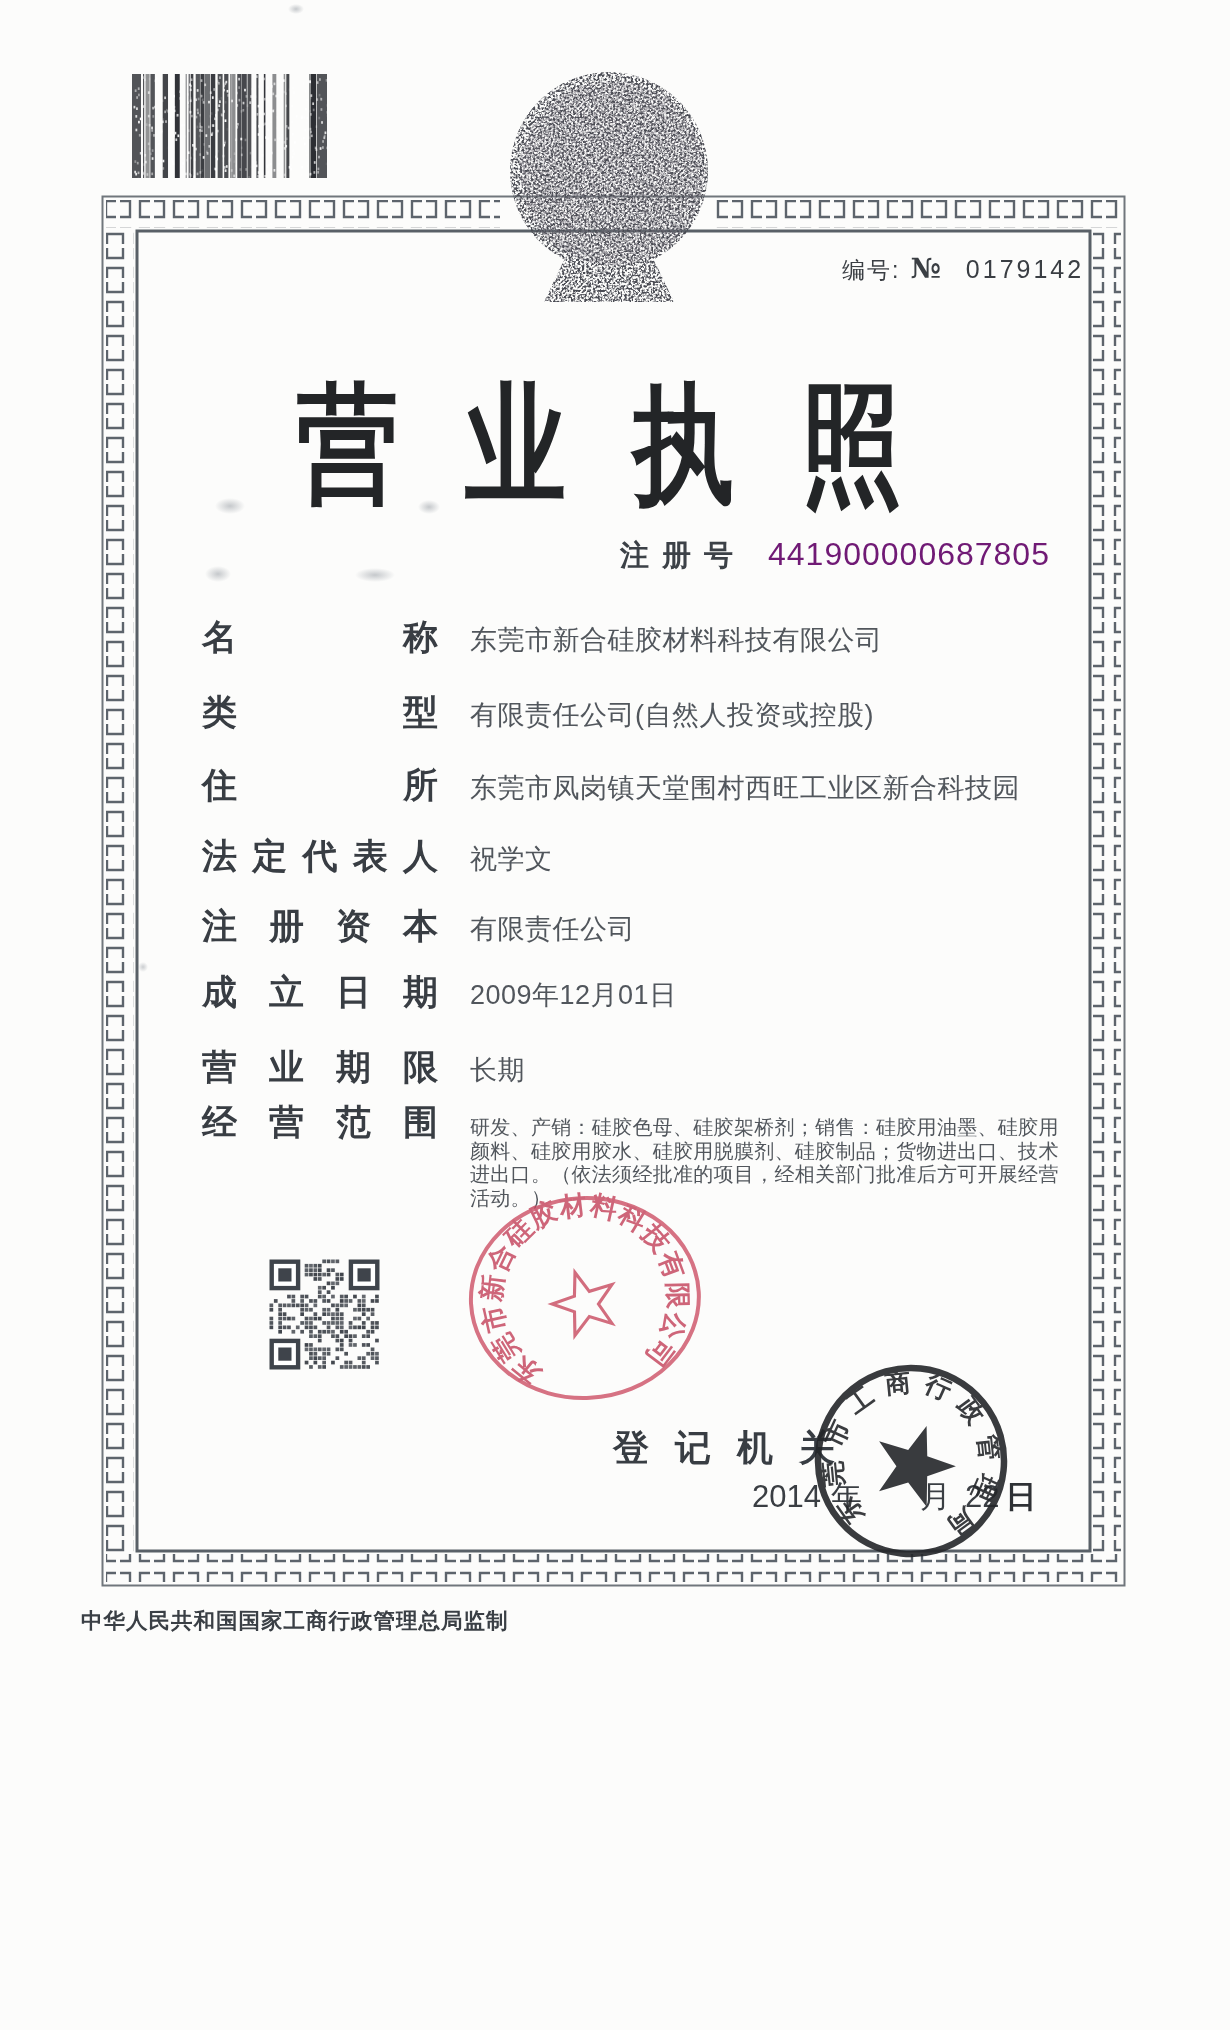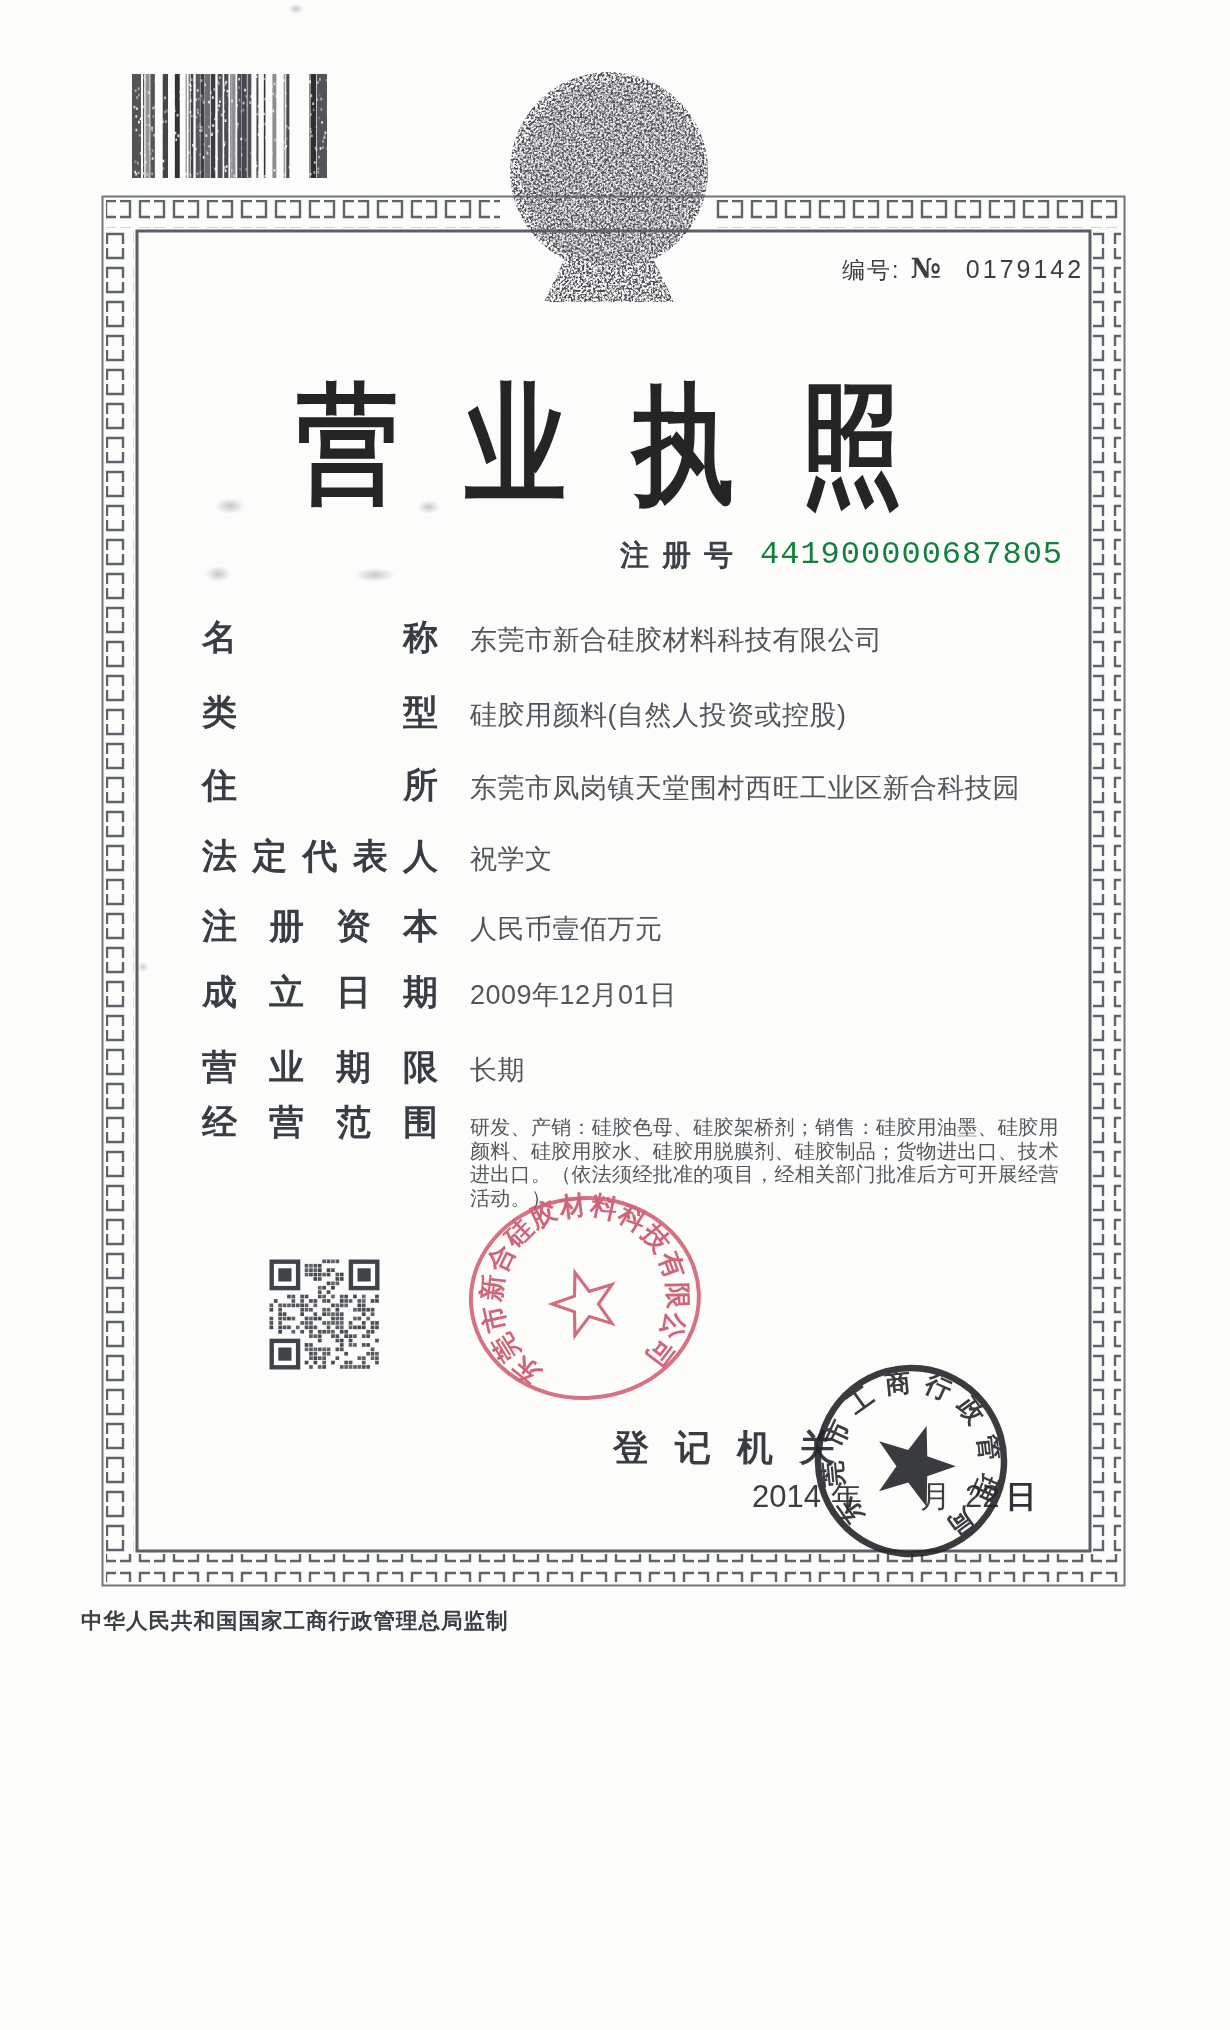--- a/index.html
+++ b/index.html
@@ -19,21 +19,21 @@
 
   
   .title{
     left:297px;top:360px;font-size:101px;font-weight:900;letter-spacing:67px;
     color:#232527;transform:scaleY(1.28);transform-origin:left top;white-space:nowrap;
   }
 
   
   .regno{left:620px;top:536px;display:flex;align-items:flex-start;white-space:nowrap}
   .regno .lab{font-size:29px;font-weight:600;letter-spacing:13px;color:#3c4147}
-  .regno .val{font-family:Liberation Mono, monospace;font-size:32px;letter-spacing:1px;color:#15803d;margin-left:22px}
+  .regno .val{font-family:Liberation Sans, sans-serif;font-size:32px;letter-spacing:1px;color:#701a75;margin-left:30px}
 
   
   .rows{left:202px;top:618px;width:888px}
   .row{display:flex;align-items:baseline}
   .flabel{
     display:flex;justify-content:space-between;width:236px;flex:0 0 236px;
     font-size:35px;line-height:37px;font-weight:600;color:#383d43;white-space:nowrap;
   }
   .fvalue{margin-left:32px;font-size:27px;color:#51565c;letter-spacing:.5px;white-space:nowrap}
   .fvalue.scope{width:596px;flex:0 0 596px;font-size:20px;line-height:23.5px;white-space:normal;letter-spacing:.3px}
@@ -563,21 +563,21 @@
         <span>名</span>
         <span>称</span>
       </span>
     <span class="fvalue">东莞市新合硅胶材料科技有限公司</span>
   </div>
   <div class="row m2">
     <span class="flabel spread">
         <span>类</span>
         <span>型</span>
       </span>
-    <span class="fvalue">硅胶用颜料(自然人投资或控股)</span>
+    <span class="fvalue">有限责任公司(自然人投资或控股)</span>
   </div>
   <div class="row m3">
     <span class="flabel spread">
         <span>住</span>
         <span>所</span>
       </span>
     <span class="fvalue">东莞市凤岗镇天堂围村西旺工业区新合科技园</span>
   </div>
   <div class="row m4">
     <span class="flabel spread">
@@ -589,21 +589,21 @@
       </span>
     <span class="fvalue">祝学文</span>
   </div>
   <div class="row m5">
     <span class="flabel spread">
         <span>注</span>
         <span>册</span>
         <span>资</span>
         <span>本</span>
       </span>
-    <span class="fvalue">人民币壹佰万元</span>
+    <span class="fvalue">有限责任公司</span>
   </div>
   <div class="row m6">
     <span class="flabel spread">
         <span>成</span>
         <span>立</span>
         <span>日</span>
         <span>期</span>
       </span>
     <span class="fvalue">2009年12月01日</span>
   </div>

